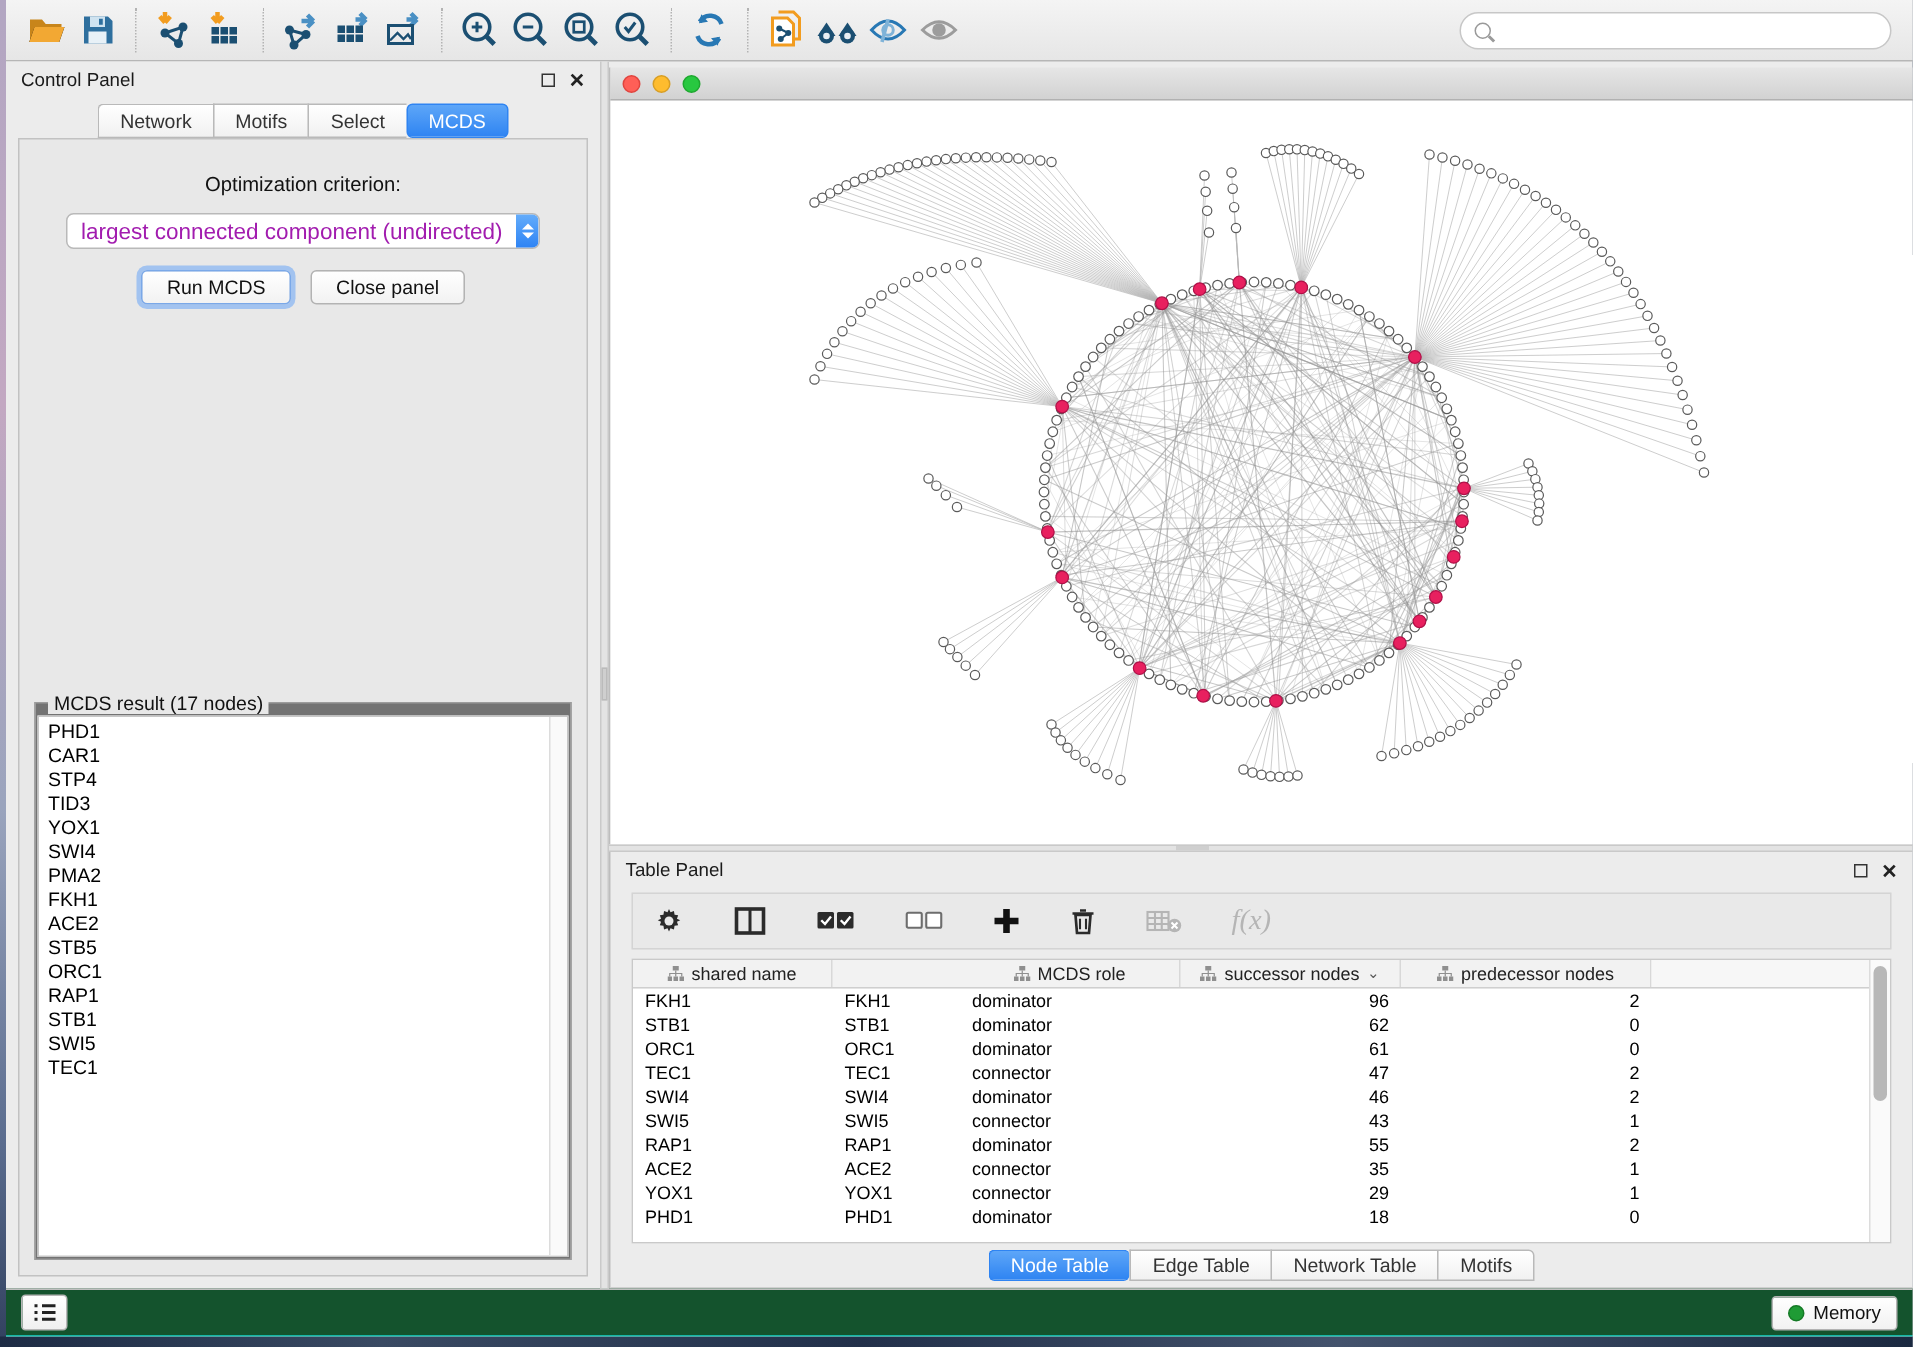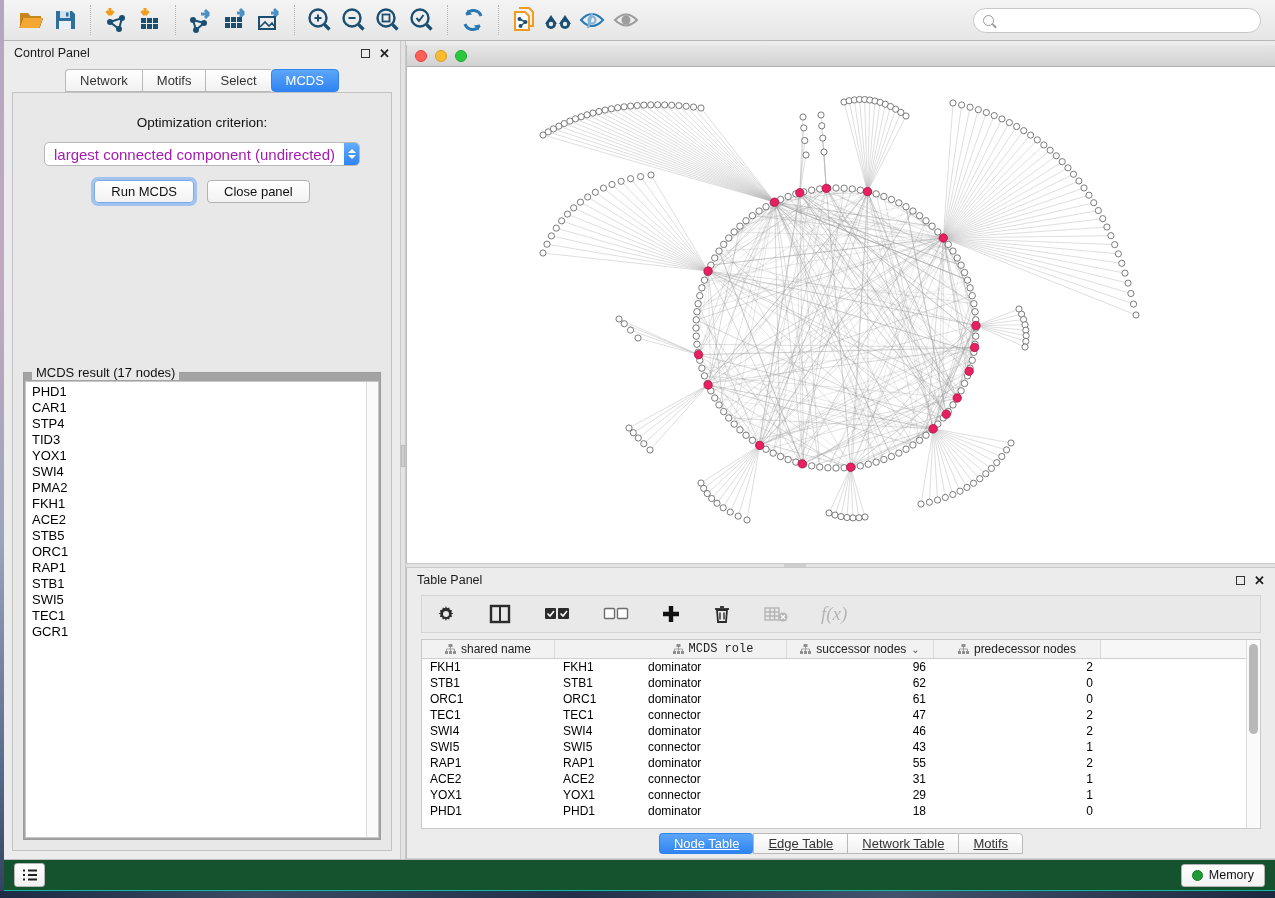--- a/index.html
+++ b/index.html
@@ -50,21 +50,21 @@
     border-radius:5px; display:flex; align-items:center; overflow:hidden; }
   .dropdown .dd-text { flex:1; padding:0 9px; font-size:15px; color:#a21caf; white-space:nowrap; }
   .dd-stepper { width:20px; height:24px; background:linear-gradient(180deg,#66aefb,#2c82f4); border-radius:0 4px 4px 0;
     display:flex; flex-direction:column; align-items:center; justify-content:center; gap:2px; }
   .dd-stepper .up { width:0; height:0; border-left:4px solid transparent; border-right:4px solid transparent; border-bottom:4px solid #fff; }
   .dd-stepper .dn { width:0; height:0; border-left:4px solid transparent; border-right:4px solid transparent; border-top:4px solid #fff; }
   .btn-row { display:flex; justify-content:center; gap:13px; margin-top:14px; }
   .pushbtn { height:23px; padding:0 16px; background:linear-gradient(180deg,#fff,#f2f2f2); border:1px solid #b3b3b3;
     border-radius:4px; font-size:13px; color:#111; display:flex; align-items:center; }
   .pushbtn.focused { box-shadow:0 0 0 3px rgba(115,170,245,.6); border-color:#7aa8e8; }
-  .mcds-group { margin-top:auto; height:468px; border:1px solid #9c9c9c; position:relative; background:#a3a3a3; padding:1px;text-decoration:underline; }
+  .mcds-group { margin-top:auto; height:372px; border:1px solid #9c9c9c; position:relative; background:#737373; padding:1px;text-decoration:underline; }
   .mcds-group .legend { position:absolute; top:-8px; left:8px; background:#e8e8e8; padding:0 4px; font-size:13px; color:#111; }
   .mcds-list { position:absolute; inset:8px 1px 1px 1px; background:#fff; border:1px solid #c7c7c7; overflow:hidden; display:flex; }
   .mcds-items { flex:1; padding:2px 0 0 6px; }
   .mcds-item { font-size:13px; line-height:16px; color:#000; }
   .mcds-scroll { width:12px; background:#fafafa; border-left:1px solid #dcdcdc; }
 
   
   .vsplit { width:6px; flex:0 0 6px; background:#e3e3e3; border-left:1px solid #c9c9c9; border-right:1px solid #c9c9c9; position:relative; }
   .vsplit .grip { position:absolute; top:404px; left:0; width:4px; height:22px; background:#cfcfcf; border:1px solid #bbb; }
   .hsplit { height:5px; flex:0 0 5px; background:#e3e3e3; border-top:1px solid #c9c9c9; border-bottom:1px solid #c9c9c9; position:relative; }
@@ -100,21 +100,21 @@
   .th .hicon { flex:0 0 auto; }
   .th-fill { flex:1; background:#f7f7f7; border-right:none; }
   .sort-chev { font-size:10px; color:#555; }
   .tbody { flex:1; overflow:hidden; }
   .tr { display:flex; height:16px; }
   .td { font-size:12px; color:#000; padding:0 8px; white-space:nowrap; overflow:hidden; display:flex; align-items:center; }
   .td.num { justify-content:flex-end; }
   .tp-vscroll { width:14px; flex:0 0 14px; background:#fafafa; border-left:1px solid #dcdcdc; position:relative; }
   .tp-thumb { position:absolute; left:2px; top:4px; width:9px; height:90px; background:#b8b8b8; border-radius:5px; }
   .tp-tabs { height:30px; flex:0 0 30px; display:flex; align-items:center; justify-content:center; border-bottom:1px solid #d0d0d0; }
-  .tp-tabs .tab { height:21px;text-decoration:underline; }
+  .tp-tabs .tab { height:21px; }
   .tp-tabs .tab.selected { border-radius:4px; }
 
   
   .statusbar { height:31px; flex:0 0 31px; background:#14532d; border-top:1px solid #bfbfbf;
     display:flex; align-items:center; padding:0 10px; }
   .sb-left-btn { width:31px; height:24px; background:linear-gradient(180deg,#fff,#f0f0f0); border:1px solid #b7b7b7; border-radius:3px;
     display:flex; align-items:center; justify-content:center; }
   .memory-btn { margin-left:auto; height:23px; padding:0 10px; background:linear-gradient(180deg,#fff,#f2f2f2);
     border:1px solid #b3b3b3; border-radius:3px; display:flex; align-items:center; gap:6px; font-size:12.5px; color:#111; }
   .mem-dot { width:11px; height:11px; border-radius:50%; background:#1f9b35; border:1px solid #157a26; }
@@ -318,21 +318,20 @@
                 <div class="mcds-item">SWI4</div>
                 <div class="mcds-item">PMA2</div>
                 <div class="mcds-item">FKH1</div>
                 <div class="mcds-item">ACE2</div>
                 <div class="mcds-item">STB5</div>
                 <div class="mcds-item">ORC1</div>
                 <div class="mcds-item">RAP1</div>
                 <div class="mcds-item">STB1</div>
                 <div class="mcds-item">SWI5</div>
                 <div class="mcds-item">TEC1</div>
-                <div class="mcds-item">GCR1</div>
               </div>
             <div class="mcds-scroll"></div>
           </div>
         </div>
       </div>
     </div>
 
     <div class="vsplit">
         <span class="grip"></span>
       </div>
@@ -1121,21 +1120,21 @@
                         <rect x="8" y="7" width="3" height="3"></rect>
                       </g>
                       <path d="M5.5 3 v2 M1.5 7 v-2 h8 v2 M5.5 5 v2" stroke="#8f8f8f" stroke-width="0.8" fill="none"></path>
                     </svg>
                   </span>
                   <span>shared name</span>
                 </div>
                 <div class="th" style="width: 85px; flex: 0 0 85px; margin-top: 24px;">
                   <span>name</span>
                 </div>
-                <div class="th" style="width: 147px; flex: 0 0 147px; font-family: Liberation Mono, monospace;">
+                <div class="th" style="width: 147px; flex: 0 0 147px;">
                   <span>
                     <svg class="icon hicon" width="11" height="10" viewBox="0 0 11 10">
                       <g fill="#8f8f8f">
                         <rect x="3.5" y="0" width="4" height="3"></rect>
                         <rect x="0" y="7" width="3" height="3"></rect>
                         <rect x="4" y="7" width="3" height="3"></rect>
                         <rect x="8" y="7" width="3" height="3"></rect>
                       </g>
                       <path d="M5.5 3 v2 M1.5 7 v-2 h8 v2 M5.5 5 v2" stroke="#8f8f8f" stroke-width="0.8" fill="none"></path>
                     </svg>
@@ -1220,21 +1219,21 @@
                   <div class="td" style="width: 133px; flex: 0 0 133px;">RAP1</div>
                   <div class="td" style="width: 85px; flex: 0 0 85px;">RAP1</div>
                   <div class="td" style="width: 147px; flex: 0 0 147px;">dominator</div>
                   <div class="td num" style="width: 147px; flex: 0 0 147px;">55</div>
                   <div class="td num" style="width: 167px; flex: 0 0 167px;">2</div>
                 </div>
                 <div class="tr">
                   <div class="td" style="width: 133px; flex: 0 0 133px;">ACE2</div>
                   <div class="td" style="width: 85px; flex: 0 0 85px;">ACE2</div>
                   <div class="td" style="width: 147px; flex: 0 0 147px;">connector</div>
-                  <div class="td num" style="width: 147px; flex: 0 0 147px;">31</div>
+                  <div class="td num" style="width: 147px; flex: 0 0 147px;">35</div>
                   <div class="td num" style="width: 167px; flex: 0 0 167px;">1</div>
                 </div>
                 <div class="tr">
                   <div class="td" style="width: 133px; flex: 0 0 133px;">YOX1</div>
                   <div class="td" style="width: 85px; flex: 0 0 85px;">YOX1</div>
                   <div class="td" style="width: 147px; flex: 0 0 147px;">connector</div>
                   <div class="td num" style="width: 147px; flex: 0 0 147px;">29</div>
                   <div class="td num" style="width: 167px; flex: 0 0 167px;">1</div>
                 </div>
                 <div class="tr">

